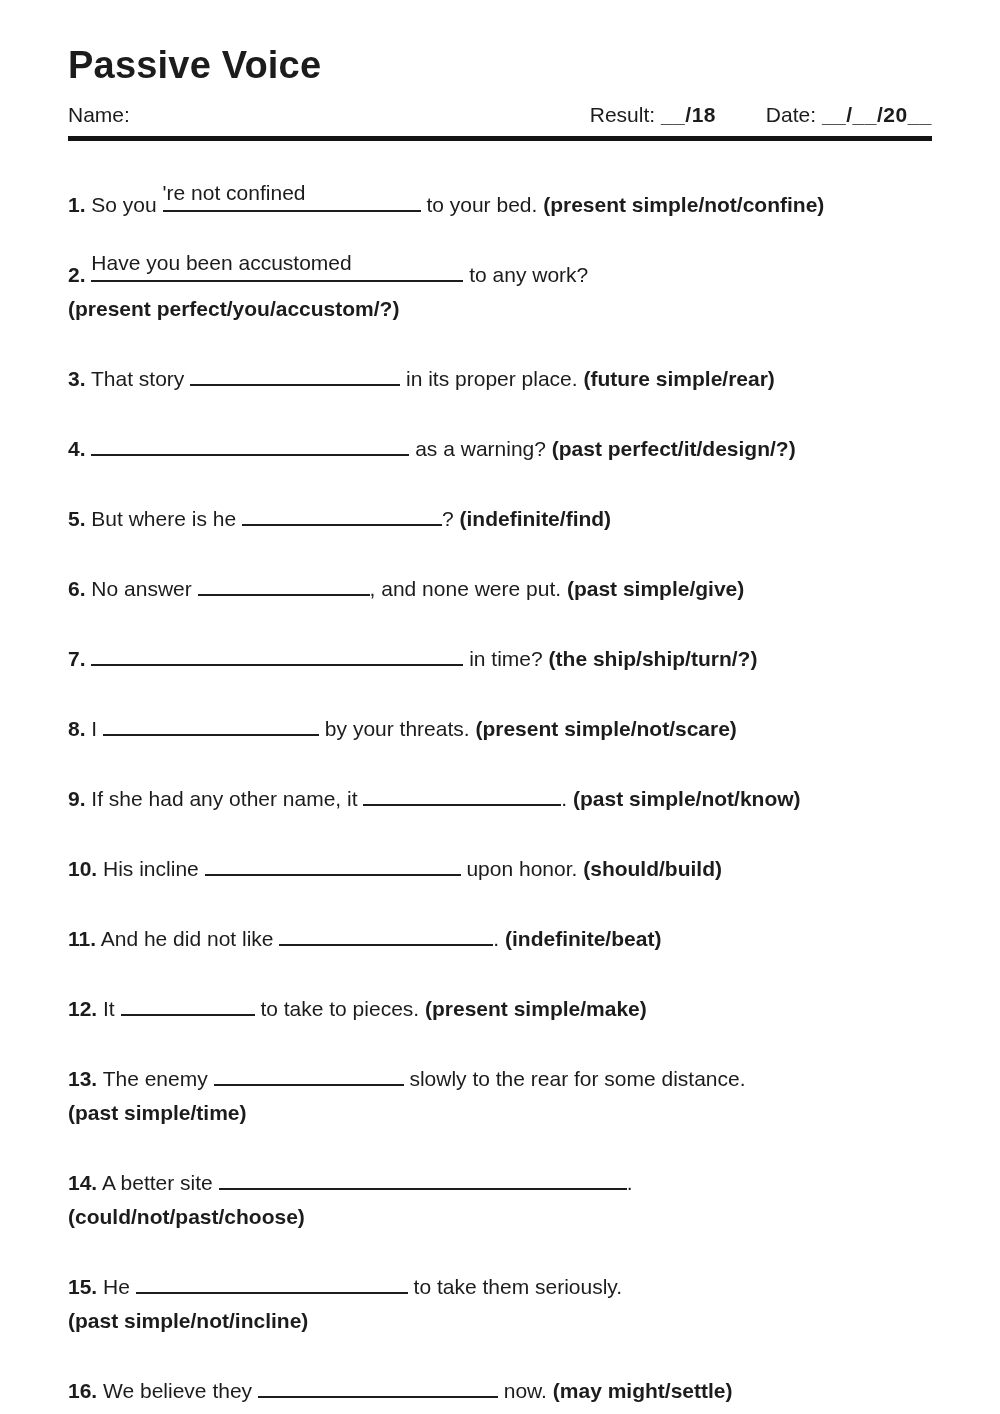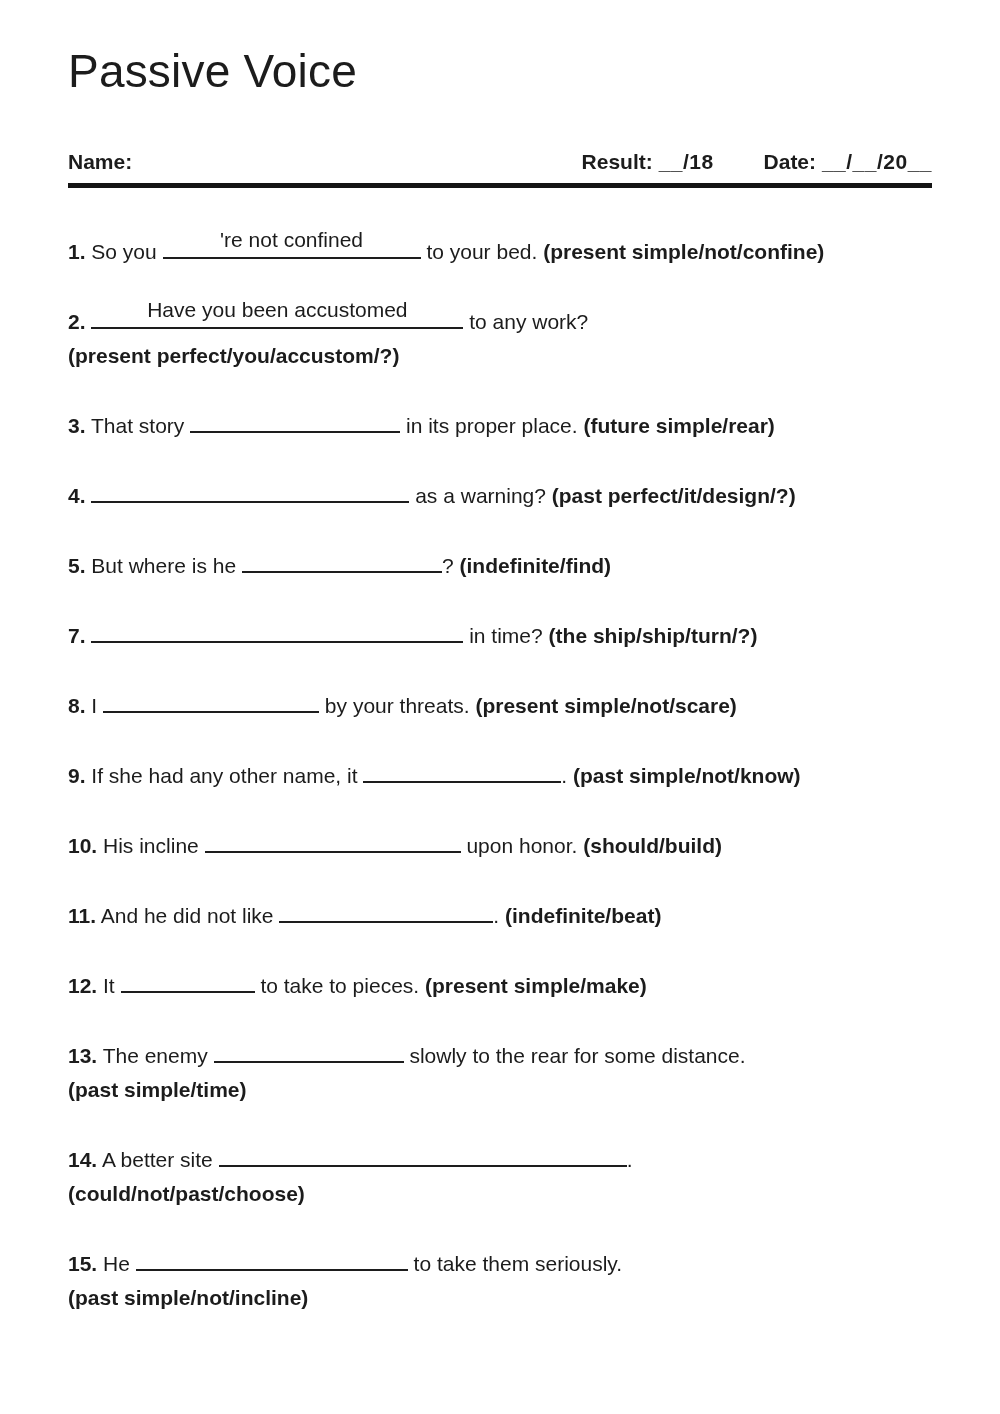--- a/index.html
+++ b/index.html
@@ -14,32 +14,32 @@
     color: #1c1c1c;
     overflow: hidden;
   }
   .page {
     box-sizing: border-box;
     width: 1000px;
     height: 1414px;
     padding: 44px 68px 0 68px;
   }
   .title {
-    font-size: 46px;
-    font-weight: normal;
+    font-size: 38px;
+    font-weight: bold;
     margin: 0 0 16px 0;
     letter-spacing: 0.2px;
   }
   .meta-row {
     display: flex;
     justify-content: space-between;
     align-items: baseline;
     font-size: 21px;
   }
-  .meta-label { font-weight: bold; margin-top: 36px; }
+  .meta-label { font-weight: normal; }
   .meta-value { font-weight: bold; letter-spacing: 0.5px; }
   .meta-right { white-space: nowrap; }
   .meta-right .meta-label { margin-left: 6px; }
   .meta-right .date-label { margin-left: 44px; }
   .divider {
     height: 5px;
     background: #141414;
     margin-top: 9px;
   }
   .questions {
@@ -49,21 +49,21 @@
   }
   .question {
     margin-bottom: 24px;
   }
   .qnum { font-weight: bold; }
   .hint { font-weight: bold; }
   .blank {
     display: inline-block;
     box-sizing: border-box;
     border-bottom: 2.5px solid #1d1d1d;
-    text-align: center;
+    text-align: left;
     white-space: nowrap;
     overflow: hidden;
   }
 </style>
 </head>
 <body>
 
 <div class="page">
   <h1 class="title">Passive Voice</h1>
 
@@ -78,23 +78,25 @@
   </div>
 
   <div class="divider"></div>
 
   <div class="questions">
       <div class="question"><span class="qnum">1.</span><span> So you</span> <span class="blank" style="width: 258px;"><span>'re not confined</span></span><span> to your bed.</span><span class="hint"> (present simple/not/confine)</span></div>
       <div class="question"><span class="qnum">2.</span> <span class="blank" style="width: 372px;"><span>Have you been accustomed</span></span><span> to any work?</span><br><span class="hint">(present perfect/you/accustom/?)</span></div>
       <div class="question"><span class="qnum">3.</span><span> That story</span> <span class="blank" style="width: 210px;">&nbsp;</span><span> in its proper place.</span><span class="hint"> (future simple/rear)</span></div>
       <div class="question"><span class="qnum">4.</span> <span class="blank" style="width: 318px;">&nbsp;</span><span> as a warning?</span><span class="hint"> (past perfect/it/design/?)</span></div>
       <div class="question"><span class="qnum">5.</span><span> But where is he</span> <span class="blank" style="width: 200px;">&nbsp;</span><span>?</span><span class="hint"> (indefinite/find)</span></div>
+      <div class="question"><span class="qnum">6.</span><span> No answer</span> <span class="blank" style="width: 172px;">&nbsp;</span><span>, and none were put.</span><span class="hint"> (past simple/give)</span></div>
       <div class="question"><span class="qnum">7.</span> <span class="blank" style="width: 372px;">&nbsp;</span><span> in time?</span><span class="hint"> (the ship/ship/turn/?)</span></div>
       <div class="question"><span class="qnum">8.</span><span> I</span> <span class="blank" style="width: 216px;">&nbsp;</span><span> by your threats.</span><span class="hint"> (present simple/not/scare)</span></div>
       <div class="question"><span class="qnum">9.</span><span> If she had any other name, it</span> <span class="blank" style="width: 198px;">&nbsp;</span><span>.</span><span class="hint"> (past simple/not/know)</span></div>
       <div class="question"><span class="qnum">10.</span><span> His incline</span> <span class="blank" style="width: 256px;">&nbsp;</span><span> upon honor.</span><span class="hint"> (should/build)</span></div>
       <div class="question"><span class="qnum">11.</span><span> And he did not like</span> <span class="blank" style="width: 214px;">&nbsp;</span><span>.</span><span class="hint"> (indefinite/beat)</span></div>
       <div class="question"><span class="qnum">12.</span><span> It</span> <span class="blank" style="width: 134px;">&nbsp;</span><span> to take to pieces.</span><span class="hint"> (present simple/make)</span></div>
       <div class="question"><span class="qnum">13.</span><span> The enemy</span> <span class="blank" style="width: 190px;">&nbsp;</span><span> slowly to the rear for some distance.</span><br><span class="hint">(past simple/time)</span></div>
       <div class="question"><span class="qnum">14.</span><span> A better site</span> <span class="blank" style="width: 408px;">&nbsp;</span><span>.</span><br><span class="hint">(could/not/past/choose)</span></div>
       <div class="question"><span class="qnum">15.</span><span> He</span> <span class="blank" style="width: 272px;">&nbsp;</span><span> to take them seriously.</span><br><span class="hint">(past simple/not/incline)</span></div>
+      <div class="question"><span class="qnum">16.</span><span> We believe they</span> <span class="blank" style="width: 240px;">&nbsp;</span><span> now.</span><span class="hint"> (may might/settle)</span></div>
     </div>
 </div>
 
 </body></html>

